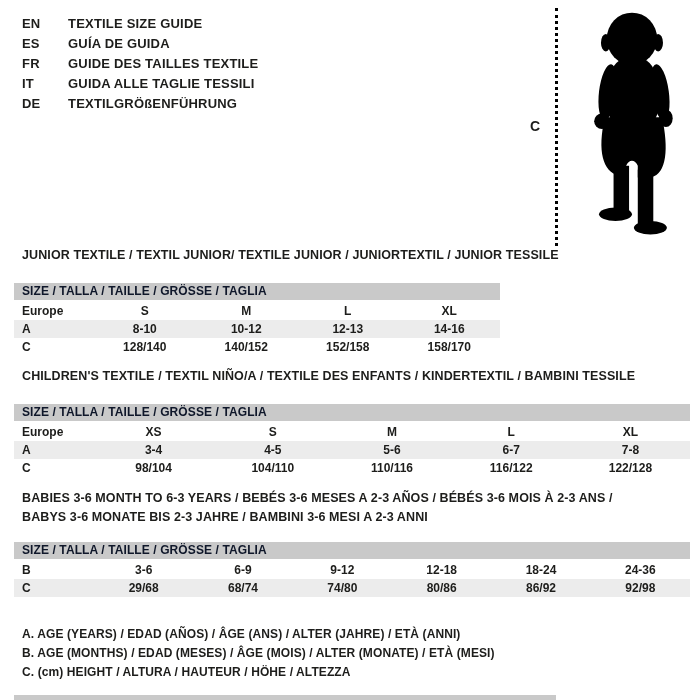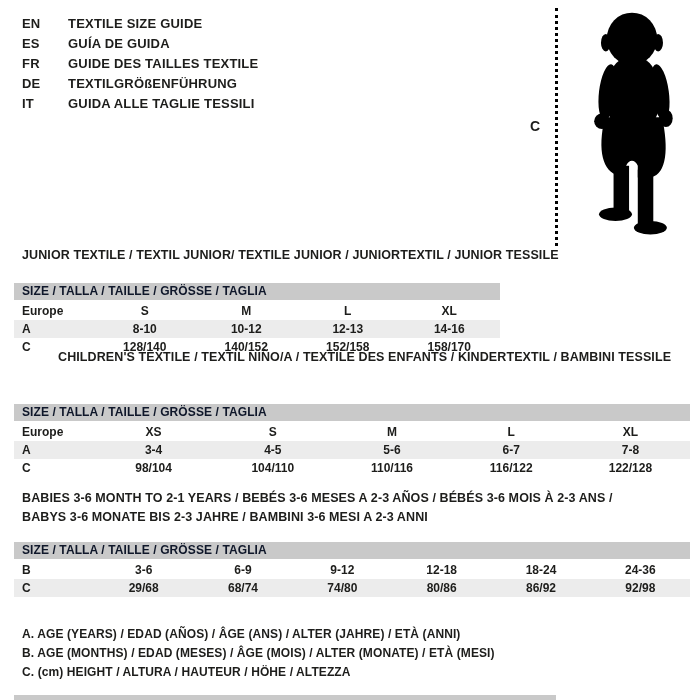--- a/index.html
+++ b/index.html
@@ -17,21 +17,21 @@
 
   
   .figure { position:absolute; top:4px; left:520px; width:178px; height:246px; }
   .measure-label { position:absolute; left:10px; top:114px; font-size:14px; font-weight:bold; }
   .dotted-line { position:absolute; left:35px; top:4px; height:238px; width:0; border-left:3px dotted #000; }
   .figure svg { position:absolute; left:48px; top:2px; }
 
   
   .sec-title { position:absolute; left:22px; font-size:12.5px; font-weight:bold; letter-spacing:.1px; white-space:nowrap; }
   .t1-title { top:248px; }
-  .t2-title { top:350px;margin-left:36px; }
+  .t2-title { top:369px; }
   .t3-title-1 { top:491px; }
   .t3-title-2 { top:510px; }
 
   
   .size-table { position:absolute; left:14px; }
   .tbl-junior   { top:283px; width:486px; }
   .tbl-children { top:404px; width:676px; }
   .tbl-babies   { top:542px; width:676px; }
   .t-head {
     background:#c9c9c9; height:17px; line-height:17px; padding-left:8px;
@@ -61,26 +61,26 @@
     </div>
     <div class="lang-row">
       <span class="lang-code">ES</span>
       <span class="lang-label">GUÍA DE GUIDA</span>
     </div>
     <div class="lang-row">
       <span class="lang-code">FR</span>
       <span class="lang-label">GUIDE DES TAILLES TEXTILE</span>
     </div>
     <div class="lang-row">
+      <span class="lang-code">IT</span>
+      <span class="lang-label">GUIDA ALLE TAGLIE TESSILI</span>
+    </div>
+    <div class="lang-row">
       <span class="lang-code">DE</span>
       <span class="lang-label">TEXTILGRÖßENFÜHRUNG</span>
-    </div>
-    <div class="lang-row">
-      <span class="lang-code">IT</span>
-      <span class="lang-label">GUIDA ALLE TAGLIE TESSILI</span>
     </div>
   </div>
 
   <div class="figure">
     <span class="measure-label">C</span>
     <div class="dotted-line"></div>
     <svg width="126" height="242" viewBox="0 0 130 240" fill="#000000" xmlns="http://www.w3.org/2000/svg">
       <ellipse cx="66" cy="29" rx="26" ry="27"></ellipse>
       <ellipse cx="39" cy="33" rx="5" ry="9"></ellipse>
       <ellipse cx="93" cy="33" rx="5" ry="9"></ellipse>
@@ -146,21 +146,21 @@
       <div class="t-row">
         <span class="t-label">C</span>
         <span class="t-cell">98/104</span>
         <span class="t-cell">104/110</span>
         <span class="t-cell">110/116</span>
         <span class="t-cell">116/122</span>
         <span class="t-cell">122/128</span>
       </div>
     </div>
 
-  <div class="sec-title t3-title-1">BABIES 3-6 MONTH TO 2-1 YEARS / BEBÉS 3-6 MESES A 2-3 AÑOS / BÉBÉS 3-6 MOIS À 2-3 ANS /</div>
+  <div class="sec-title t3-title-1">BABIES 3-6 MONTH TO 6-3 YEARS / BEBÉS 3-6 MESES A 2-3 AÑOS / BÉBÉS 3-6 MOIS À 2-3 ANS /</div>
   <div class="sec-title t3-title-2">BABYS 3-6 MONATE BIS 2-3 JAHRE / BAMBINI 3-6 MESI A 2-3 ANNI</div>
   <div class="size-table tbl-babies">
       <div class="t-head">SIZE / TALLA / TAILLE / GRÖSSE / TAGLIA</div>
       <div class="t-row">
         <span class="t-label">B</span>
         <span class="t-cell">3-6</span>
         <span class="t-cell">6-9</span>
         <span class="t-cell">9-12</span>
         <span class="t-cell">12-18</span>
         <span class="t-cell">18-24</span>

